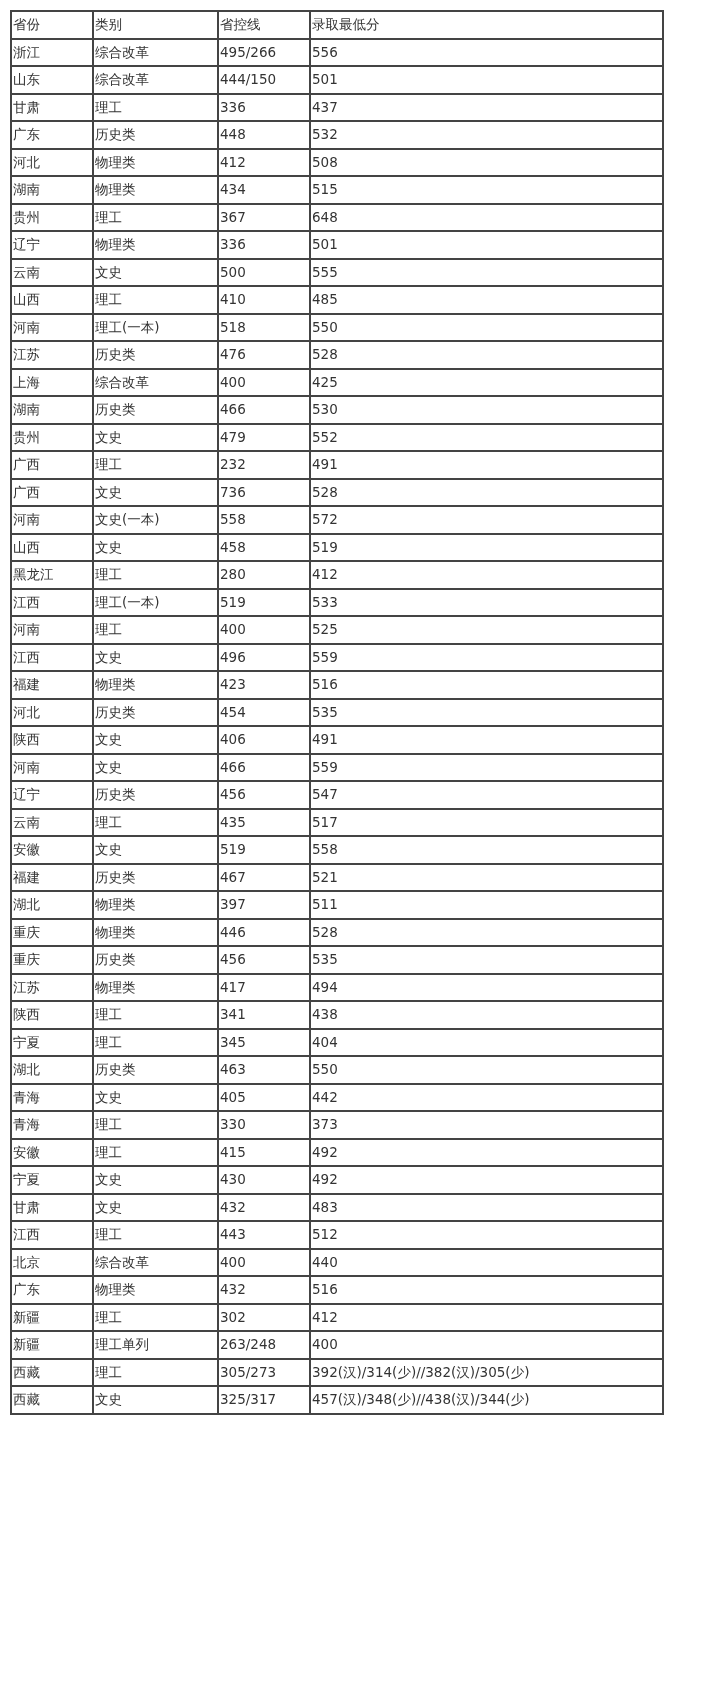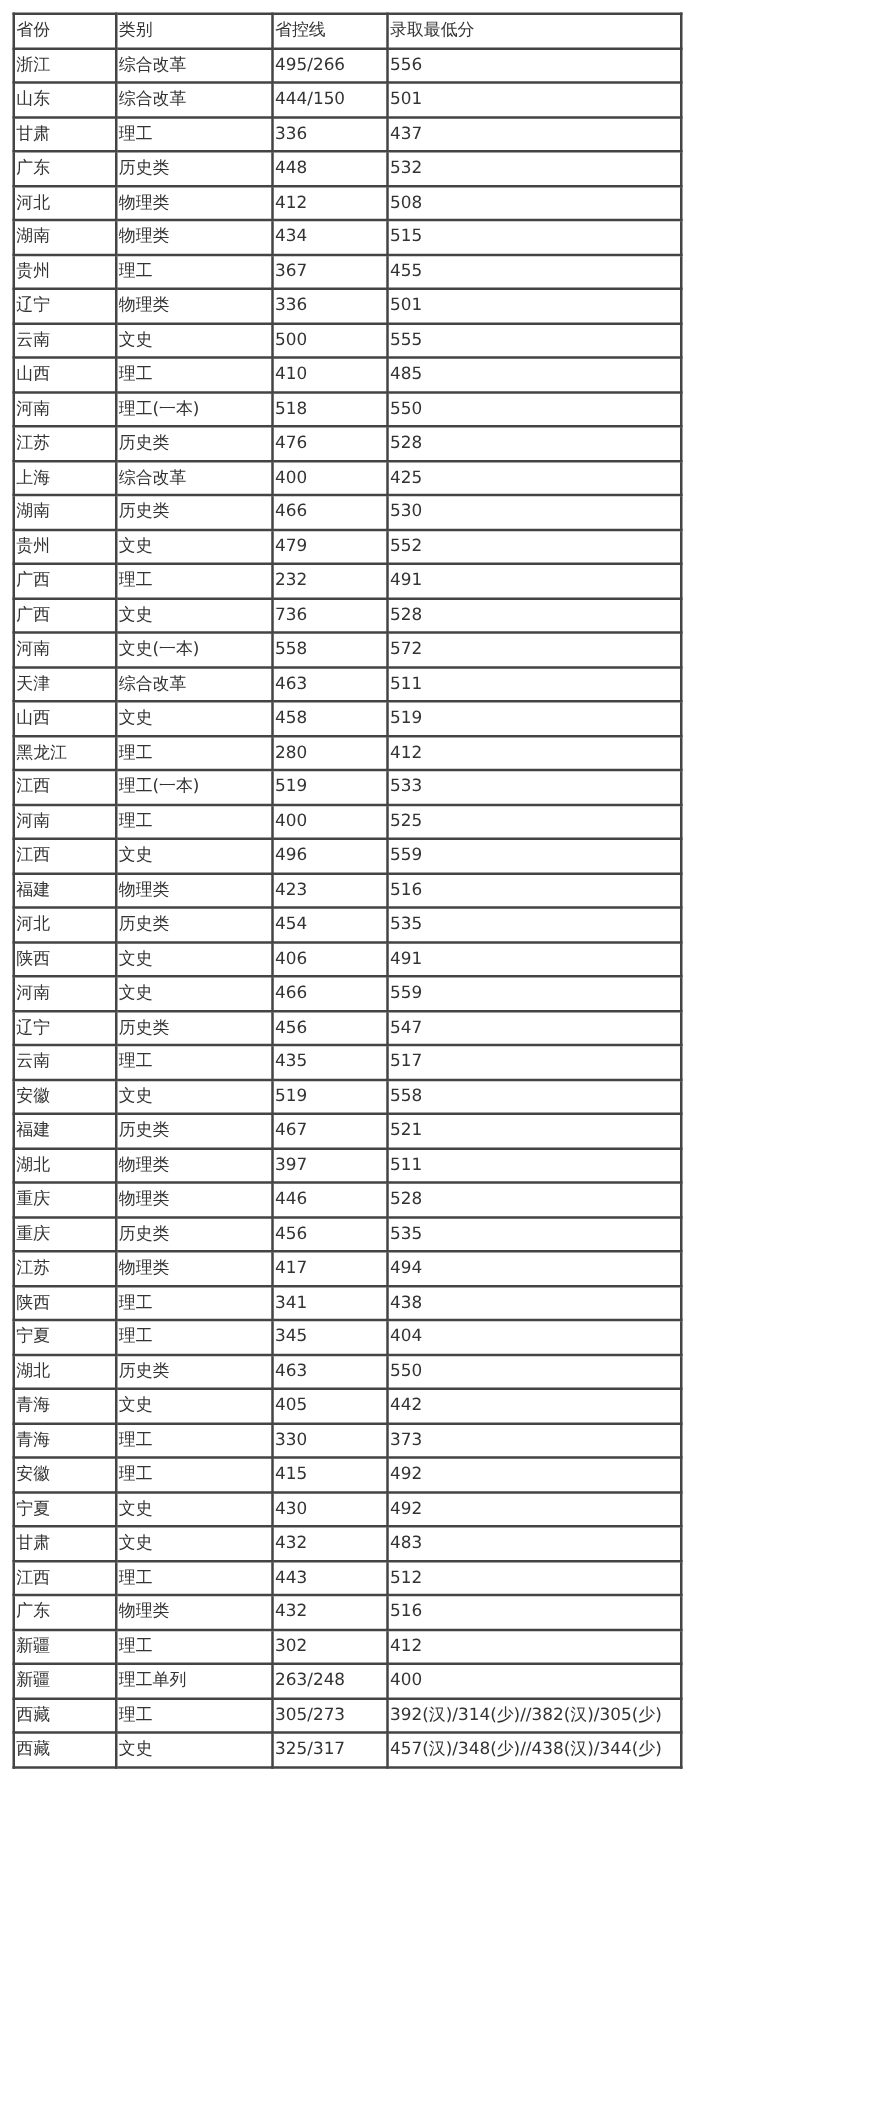--- a/index.html
+++ b/index.html
@@ -11,21 +11,21 @@
       width: 706px;
       height: 1693px;
       position: relative;
       font-family: "DejaVu Sans", "Liberation Sans", sans-serif;
       color: #333333;
     }
     .score-table {
       position: absolute;
       left: 10px;
       top: 10px;
-      width: 536px;
+      width: 654px;
       border-collapse: collapse;
       table-layout: fixed;
       border: 2px solid #444444;
       font-size: 13.5px;
     }
     .score-table col.c1 { width: 82px; }
     .score-table col.c2 { width: 125px; }
     .score-table col.c3 { width: 92px; }
     .score-table col.c4 { width: auto; }
     .score-table td, .score-table th {
@@ -91,21 +91,21 @@
       <tr>
         <td>湖南</td>
         <td>物理类</td>
         <td>434</td>
         <td>515</td>
       </tr>
       <tr>
         <td>贵州</td>
         <td>理工</td>
         <td>367</td>
-        <td>455</td>
+        <td>648</td>
       </tr>
       <tr>
         <td>辽宁</td>
         <td>物理类</td>
         <td>336</td>
         <td>501</td>
       </tr>
       <tr>
         <td>云南</td>
         <td>文史</td>
@@ -160,26 +160,20 @@
         <td>736</td>
         <td>528</td>
       </tr>
       <tr>
         <td>河南</td>
         <td>文史(一本)</td>
         <td>558</td>
         <td>572</td>
       </tr>
       <tr>
-        <td>天津</td>
-        <td>综合改革</td>
-        <td>463</td>
-        <td>511</td>
-      </tr>
-      <tr>
         <td>山西</td>
         <td>文史</td>
         <td>458</td>
         <td>519</td>
       </tr>
       <tr>
         <td>黑龙江</td>
         <td>理工</td>
         <td>280</td>
         <td>412</td>
@@ -322,20 +316,26 @@
         <td>432</td>
         <td>483</td>
       </tr>
       <tr>
         <td>江西</td>
         <td>理工</td>
         <td>443</td>
         <td>512</td>
       </tr>
       <tr>
+        <td>北京</td>
+        <td>综合改革</td>
+        <td>400</td>
+        <td>440</td>
+      </tr>
+      <tr>
         <td>广东</td>
         <td>物理类</td>
         <td>432</td>
         <td>516</td>
       </tr>
       <tr>
         <td>新疆</td>
         <td>理工</td>
         <td>302</td>
         <td>412</td>

